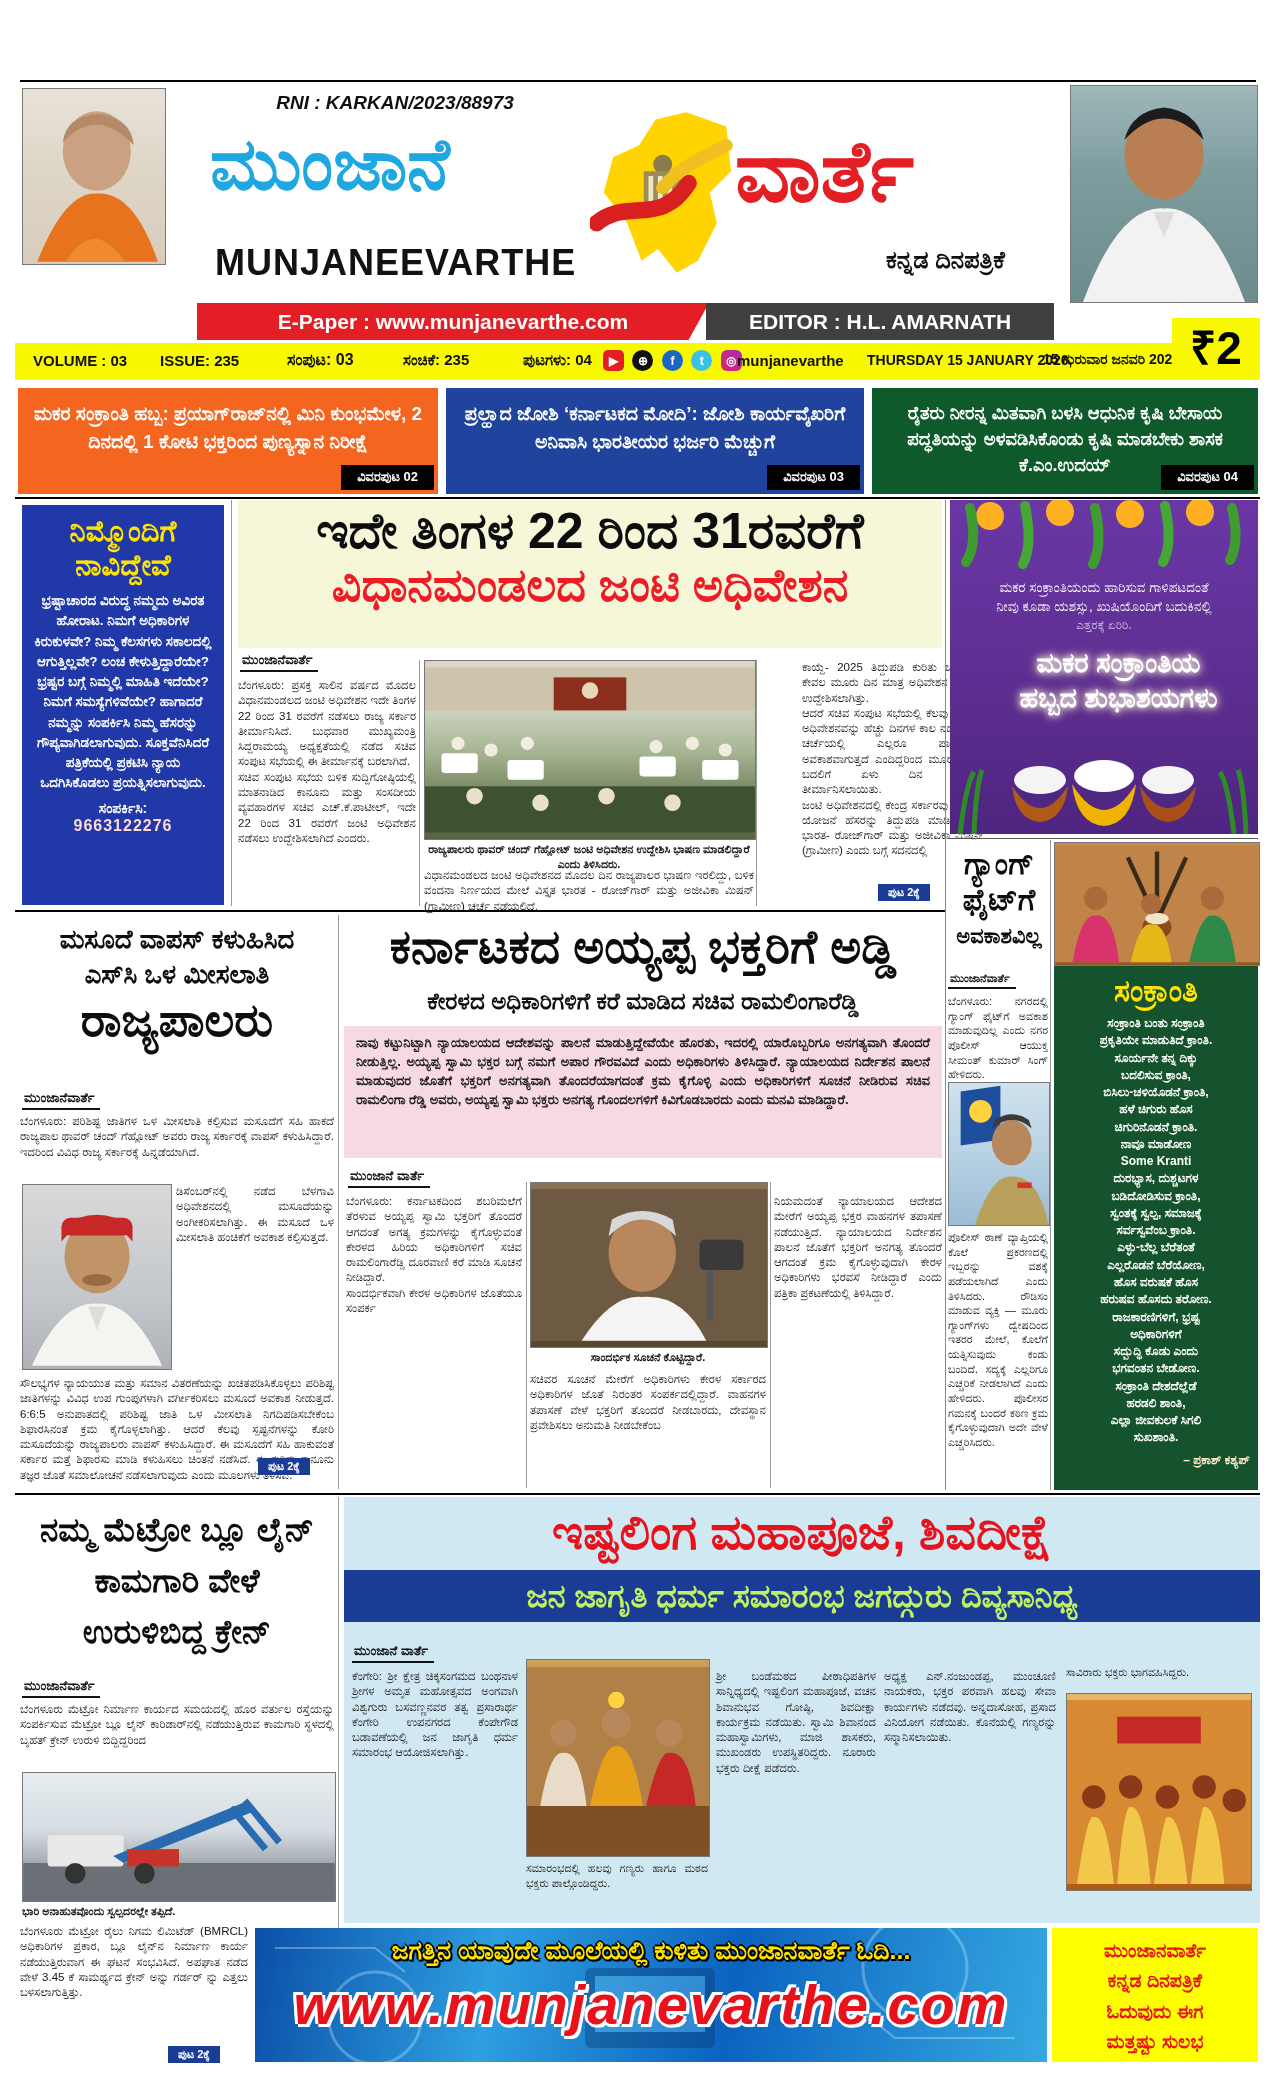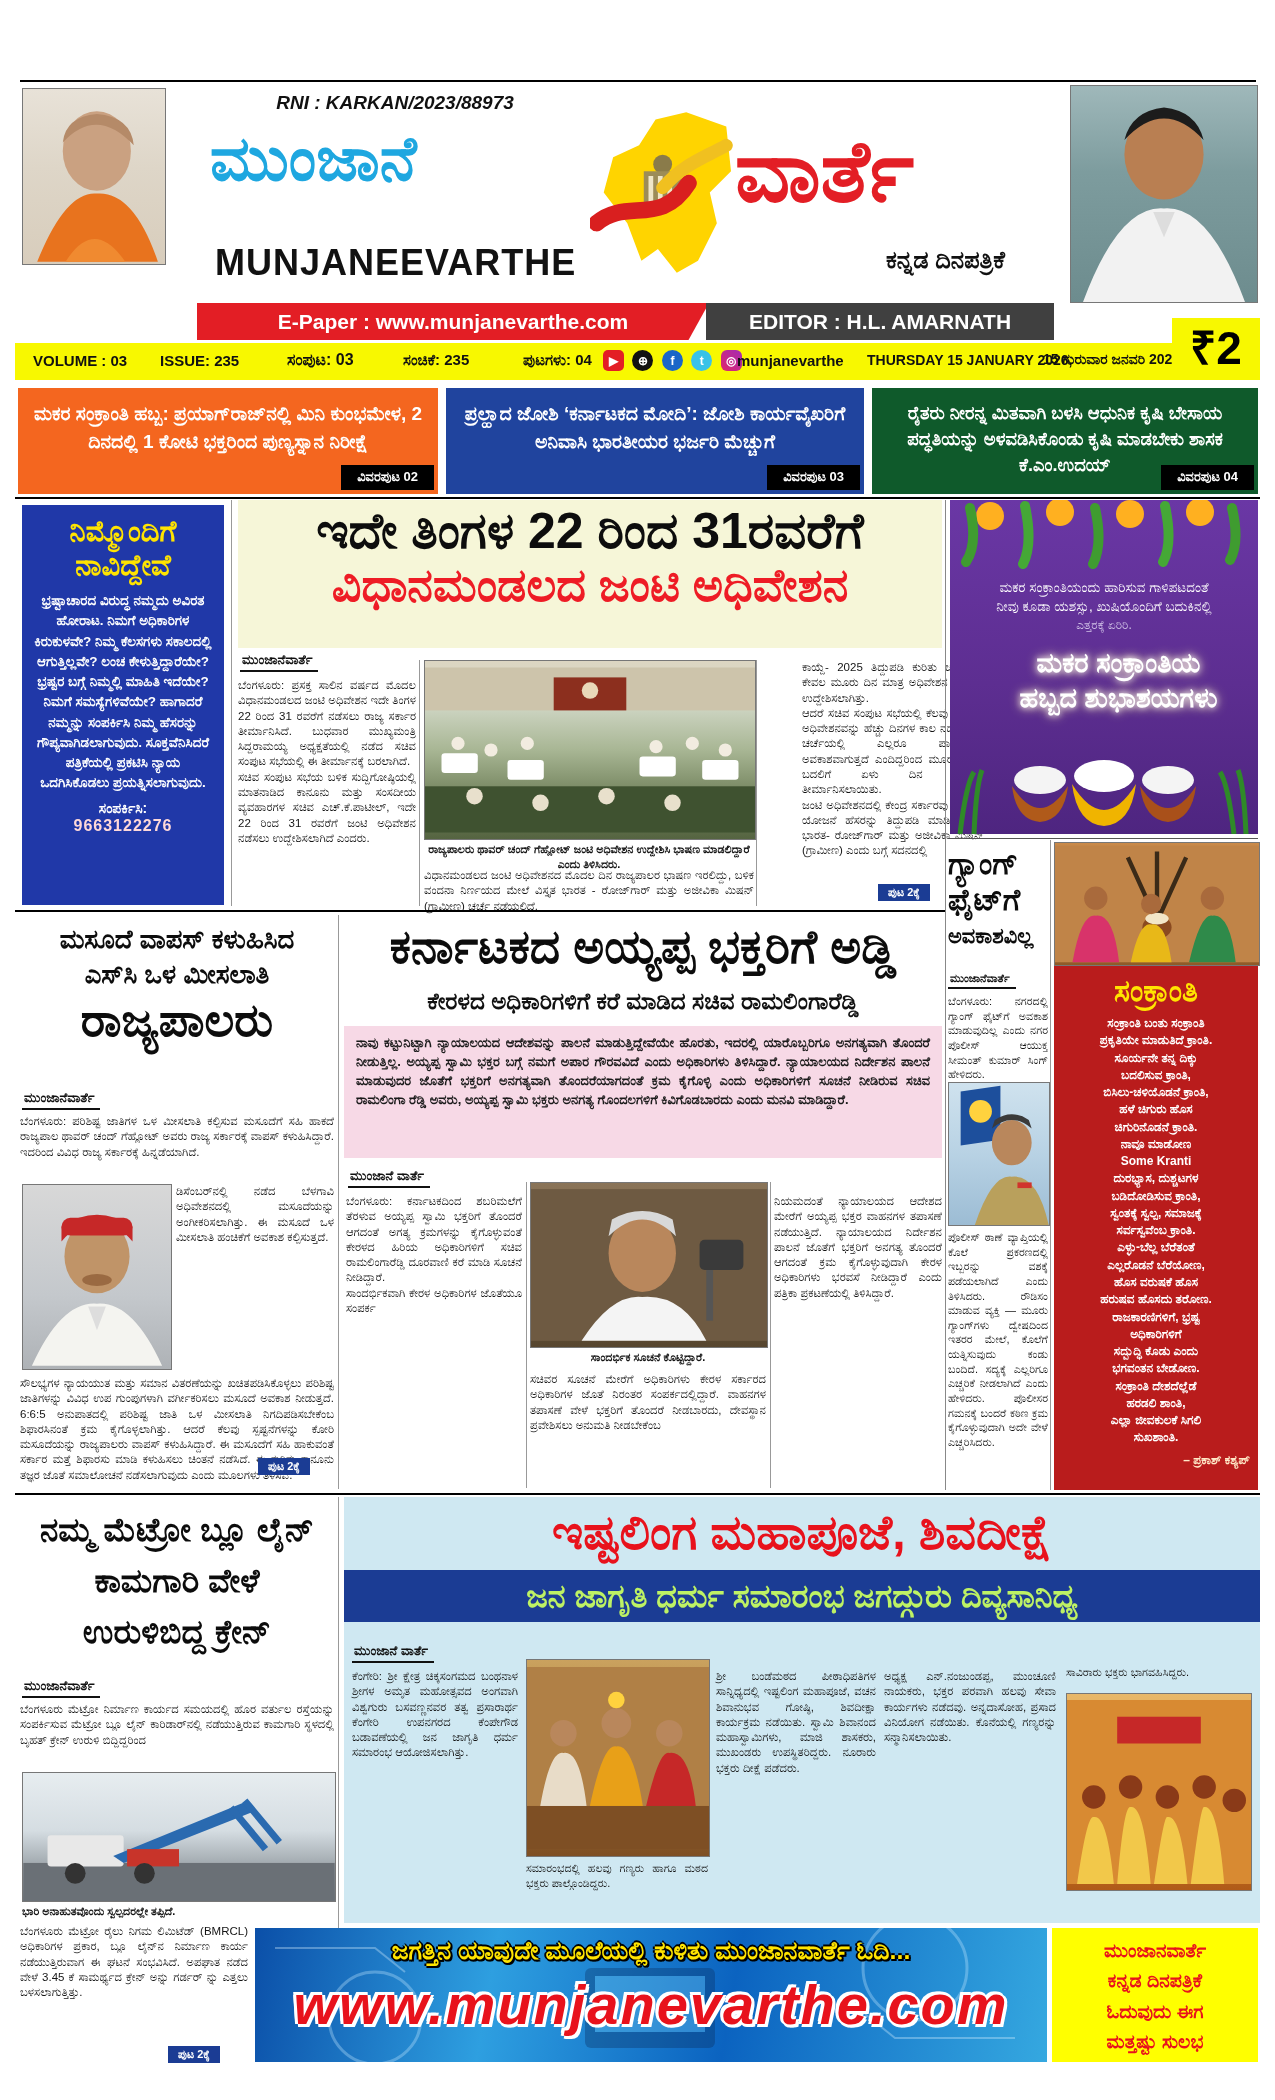--- a/index.html
+++ b/index.html
@@ -42,21 +42,21 @@
     <svg class="ph-svg" viewBox="0 0 100 120">
       <ellipse cx="50" cy="38" rx="22" ry="25" fill="#b97f52"></ellipse>
       <path d="M28,30 Q50,6 72,30 Q68,14 50,12 Q32,14 28,30Z" fill="#1c1c1c"></path>
       <path d="M5,120 Q25,66 50,68 Q75,66 95,120 Z" fill="#f2f2f2"></path>
       <path d="M44,70 L50,84 L56,70 Z" fill="#ddd"></path>
     </svg>
   </div>
 
   <div class="abs" style="left:240px;top:92px;width:310px;text-align:center;font-size:19px;font-weight:bold;color:#111;font-style:italic;">RNI : KARKAN/2023/88973</div>
 
-  <div class="abs" style="left:210px;top:128px;font-size:62px;font-weight:bold;color:#1ea7e0;line-height:1;">ಮುಂಜಾನೆ</div>
+  <div class="abs" style="left:210px;top:128px;font-size:72px;font-weight:bold;color:#1ea7e0;line-height:1;">ಮುಂಜಾನೆ</div>
 
   <div class="abs" style="left:590px;top:110px;width:150px;height:165px;">
     <svg class="ph-svg" viewBox="0 0 120 140">
       <path d="M78,2 L112,14 L116,52 L98,70 L104,96 L88,128 L70,138 L54,118 L40,128 L28,96 L8,70 L16,40 L38,30 L52,8 Z" fill="#ffd400"></path>
       <circle cx="58" cy="46" r="8" fill="#8a7b4a"></circle>
       <rect x="42" y="52" width="32" height="28" fill="#9c8c58"></rect>
       <rect x="46" y="56" width="4" height="22" fill="#efe6c8"></rect>
       <rect x="54" y="56" width="4" height="22" fill="#efe6c8"></rect>
       <rect x="62" y="56" width="4" height="22" fill="#efe6c8"></rect>
       <path d="M2,96 C28,74 56,100 80,62" stroke="#d91f1f" stroke-width="14" fill="none" stroke-linecap="round"></path>
@@ -201,21 +201,21 @@
       <path d="M62,36 q28,44 56,0 q-4,34 -28,36 q-24,-2 -28,-36z" fill="#b05a1a"></path>
       <ellipse cx="154" cy="26" rx="30" ry="16" fill="#ffffff"></ellipse>
       <path d="M122,34 q32,52 64,0 q-5,40 -32,42 q-27,-2 -32,-42z" fill="#f0b400"></path>
       <ellipse cx="218" cy="30" rx="26" ry="14" fill="#f4f4f4"></ellipse>
       <path d="M190,36 q28,44 56,0 q-4,34 -28,36 q-24,-2 -28,-36z" fill="#a9501a"></path>
     </svg>
   </div>
 
   <div class="abs hline" style="left:948px;top:838px;width:310px;height:1px;background:#555;"></div>
 
-  <div class="abs" style="left:948px;top:846px;width:102px;text-align:left;">
+  <div class="abs" style="left:948px;top:846px;width:102px;text-align:center;">
     <div style="font-size:30px;font-weight:bold;color:#0c0c0c;line-height:1.2;">ಗ್ಯಾಂಗ್</div>
     <div style="font-size:30px;font-weight:bold;color:#0c0c0c;line-height:1.2;">ಫೈಟ್‌ಗೆ</div>
     <div style="font-size:21px;font-weight:bold;color:#0c0c0c;line-height:1.3;margin-top:4px;">ಅವಕಾಶವಿಲ್ಲ</div>
   </div>
   <div class="abs byl" style="left:948px;top:972px;font-size:11px;">ಮುಂಜಾನೆವಾರ್ತೆ</div>
   <div class="abs bt" style="left:948px;top:994px;width:100px;height:84px;font-size:11px;">ಬೆಂಗಳೂರು: ನಗರದಲ್ಲಿ ಗ್ಯಾಂಗ್ ಫೈಟ್‌ಗೆ ಅವಕಾಶ ಮಾಡುವುದಿಲ್ಲ ಎಂದು ನಗರ ಪೊಲೀಸ್ ಆಯುಕ್ತ ಸೀಮಂತ್ ಕುಮಾರ್ ಸಿಂಗ್ ಹೇಳಿದರು. ಸುದ್ದಿಗೋಷ್ಠಿಯಲ್ಲಿ ಮಾತನಾಡಿದ ಅವರು,</div>
   <div class="abs photo" style="left:948px;top:1082px;width:100px;height:142px;background:linear-gradient(180deg,#cfe2ee 0%,#b8d2e4 50%,#9cbcd4 100%);">
     <svg class="ph-svg" viewBox="0 0 70 100">
       <path d="M8,6 L36,2 L36,40 L8,44 Z" fill="#1d4f9c"></path>
       <circle cx="22" cy="20" r="8" fill="#ffd23e"></circle>
@@ -236,21 +236,21 @@
       <ellipse cx="70" cy="56" rx="10" ry="8" fill="#8a4a20"></ellipse>
       <ellipse cx="70" cy="50" rx="8" ry="4" fill="#f2e6c8"></ellipse>
       <circle cx="28" cy="36" r="8" fill="#a96a3c"></circle>
         <path d="M12,80 Q18,46 28,48 Q40,46 44,80Z" fill="#d8336a"></path>
       <circle cx="66" cy="40" r="7" fill="#a96a3c"></circle>
         <path d="M52,80 Q58,52 66,54 Q76,52 80,80Z" fill="#e8b818"></path>
       <circle cx="108" cy="36" r="8" fill="#a96a3c"></circle>
         <path d="M92,80 Q100,46 108,48 Q120,46 124,80Z" fill="#2f8a4a"></path>
     </svg>
   </div>
-  <div class="abs" style="left:1054px;top:966px;width:204px;height:524px;background:#b91c1c;text-align:center;padding:8px 8px;box-sizing:border-box;">
+  <div class="abs" style="left:1054px;top:966px;width:204px;height:524px;background:#14532d;text-align:center;padding:8px 8px;box-sizing:border-box;">
     <div style="color:#ffe400;font-size:30px;font-weight:bold;margin-bottom:6px;">ಸಂಕ್ರಾಂತಿ</div>
     <div class="poemline" style="color:#fff;font-size:12px;font-weight:bold;line-height:1.44;">ಸಂಕ್ರಾಂತಿ ಬಂತು ಸಂಕ್ರಾಂತಿ
 ಪ್ರಕೃತಿಯೇ ಮಾಡುತಿದೆ ಕ್ರಾಂತಿ.
 ಸೂರ್ಯನೇ ತನ್ನ ದಿಕ್ಕು
 ಬದಲಿಸುವ ಕ್ರಾಂತಿ,
 ಬಿಸಿಲು-ಚಳಿಯೊಡನೆ ಕ್ರಾಂತಿ,
 ಹಳೆ ಚಿಗುರು ಹೊಸ
 ಚಿಗುರಿನೊಡನೆ ಕ್ರಾಂತಿ.
 ನಾವೂ ಮಾಡೋಣ
 Some Kranti

